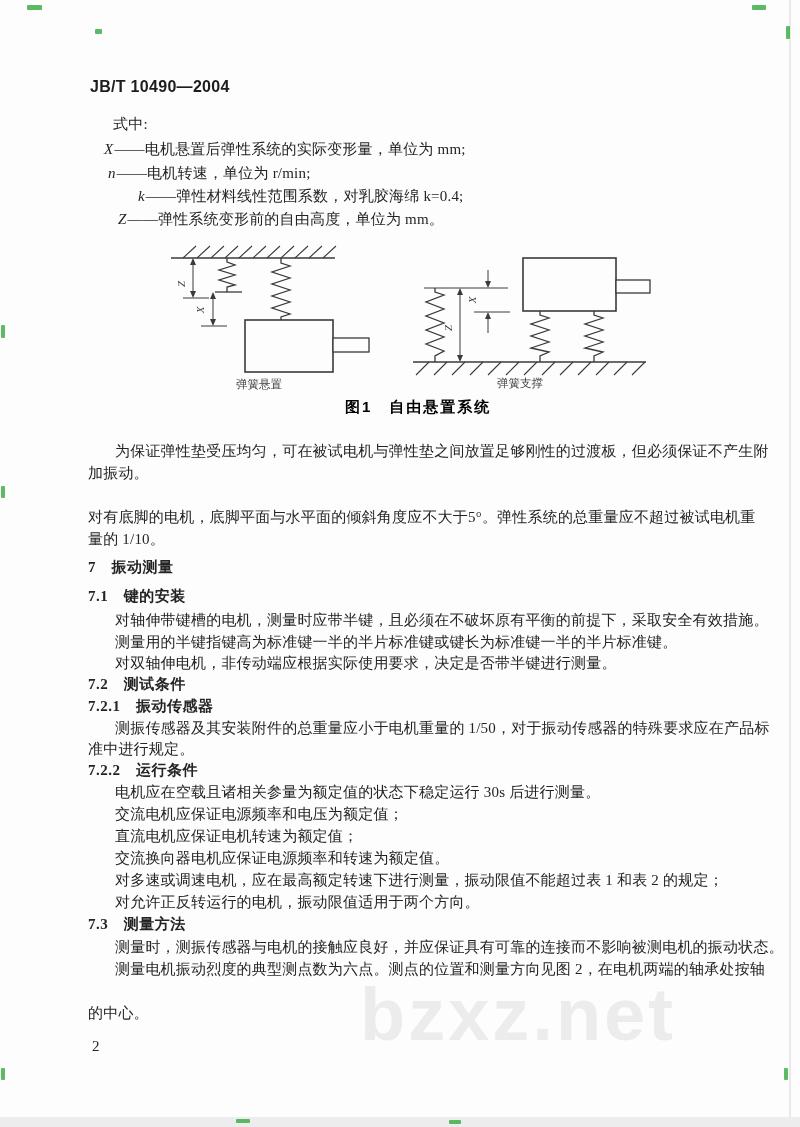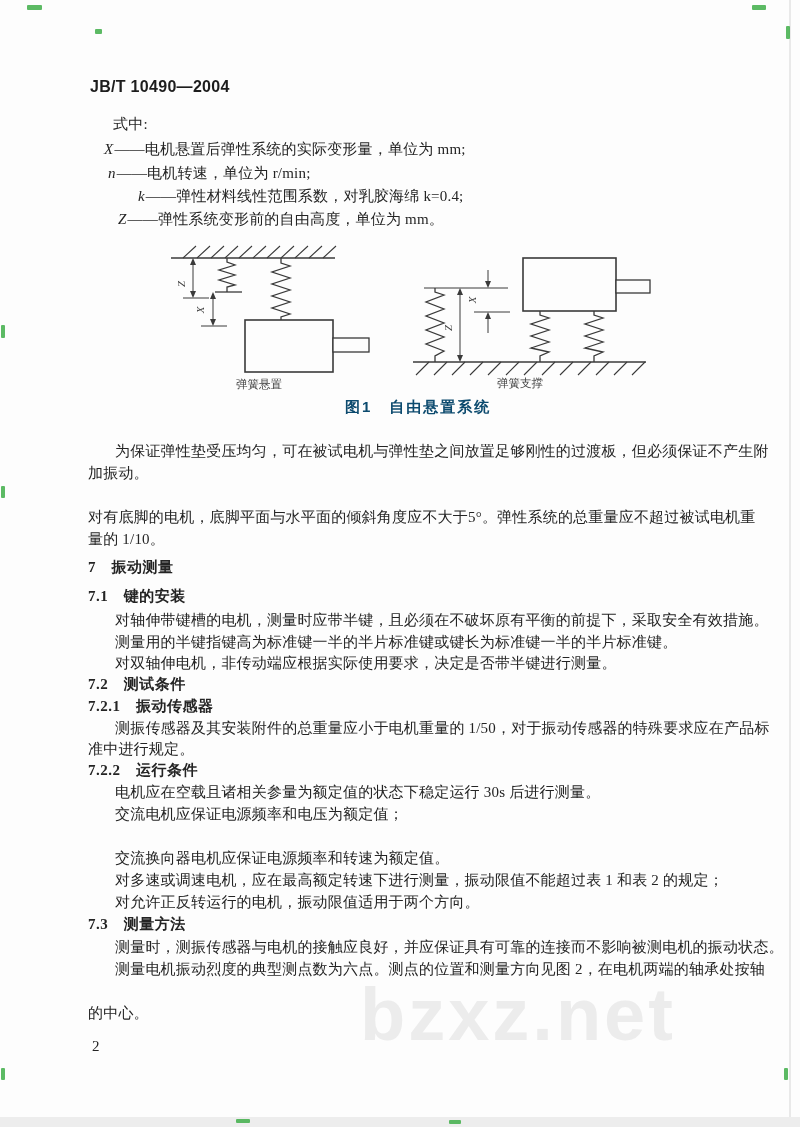--- a/index.html
+++ b/index.html
@@ -8,21 +8,21 @@
     background:#fdfdfd;overflow:hidden;
     font-family:"Liberation Serif",serif;color:#242424;
   }
   .tline{position:absolute;white-space:nowrap;font-size:15px;letter-spacing:.2px;line-height:1;}
   .hd{font-family:Liberation Serif, serif;font-weight:bold;letter-spacing:.5px;}
   .std-header{position:absolute;left:90px;top:78px;font-family:"Liberation Sans",sans-serif;
     font-weight:bold;font-size:16px;letter-spacing:.3px;color:#1d1d1d;}
   .def-row{position:absolute;white-space:nowrap;font-size:15px;letter-spacing:.2px;}
   .sym{font-style:italic;padding-right:1px;}
   .fig-caption{position:absolute;left:345px;top:398px;font-family:"Liberation Sans",sans-serif;
-    font-weight:bold;font-size:15px;letter-spacing:2px;color:#0c4a6e;white-space:nowrap;}
+    font-weight:bold;font-size:15px;letter-spacing:2px;color:#000000;white-space:nowrap;}
   .figsvg{position:absolute;}
   .figsvg line,.figsvg path,.figsvg polyline{stroke:#3a3a3a;fill:none;}
   .figsvg polygon{fill:#3a3a3a;stroke:none;}
   .figsvg rect{fill:#fdfdfd;stroke:#3a3a3a;}
   .figsvg text{fill:#3f3f3f;font-family:"Liberation Serif",serif;}
   .watermark{position:absolute;left:360px;top:972px;font-family:"Liberation Sans",sans-serif;
     font-weight:bold;font-size:74px;letter-spacing:3px;color:#ececec;white-space:nowrap;}
   .page-num{position:absolute;left:92px;top:1038px;font-size:15px;}
   .edge-right{position:absolute;left:789px;top:0;width:2px;height:1127px;background:#e9e9e9;}
   .edge-bottom{position:absolute;left:0;top:1117px;width:800px;height:10px;background:#ededed;}
@@ -123,20 +123,21 @@
   <div class="tline" style="left:115px;top:656px;">对双轴伸电机，非传动端应根据实际使用要求，决定是否带半键进行测量。</div>
 
   <div class="tline hd" style="left:88px;top:677px;">7.2　测试条件</div>
   <div class="tline hd" style="left:88px;top:699px;">7.2.1　振动传感器</div>
   <div class="tline" style="left:115px;top:721px;">测振传感器及其安装附件的总重量应小于电机重量的 1/50，对于振动传感器的特殊要求应在产品标</div>
   <div class="tline" style="left:88px;top:742px;">准中进行规定。</div>
 
   <div class="tline hd" style="left:88px;top:763px;">7.2.2　运行条件</div>
   <div class="tline" style="left:115px;top:785px;">电机应在空载且诸相关参量为额定值的状态下稳定运行 30s 后进行测量。</div>
   <div class="tline" style="left:115px;top:807px;">交流电机应保证电源频率和电压为额定值；</div>
+  <div class="tline" style="left:115px;top:829px;">直流电机应保证电机转速为额定值；</div>
   <div class="tline" style="left:115px;top:851px;">交流换向器电机应保证电源频率和转速为额定值。</div>
   <div class="tline" style="left:115px;top:873px;">对多速或调速电机，应在最高额定转速下进行测量，振动限值不能超过表 1 和表 2 的规定；</div>
   <div class="tline" style="left:115px;top:895px;">对允许正反转运行的电机，振动限值适用于两个方向。</div>
 
   <div class="tline hd" style="left:88px;top:917px;">7.3　测量方法</div>
   <div class="tline" style="left:115px;top:940px;">测量时，测振传感器与电机的接触应良好，并应保证具有可靠的连接而不影响被测电机的振动状态。</div>
   <div class="tline" style="left:115px;top:962px;">测量电机振动烈度的典型测点数为六点。测点的位置和测量方向见图 2，在电机两端的轴承处按轴</div>
   <div class="tline" style="left:88px;top:1006px;">的中心。</div>
 
   <div class="watermark">bzxz.net</div>

